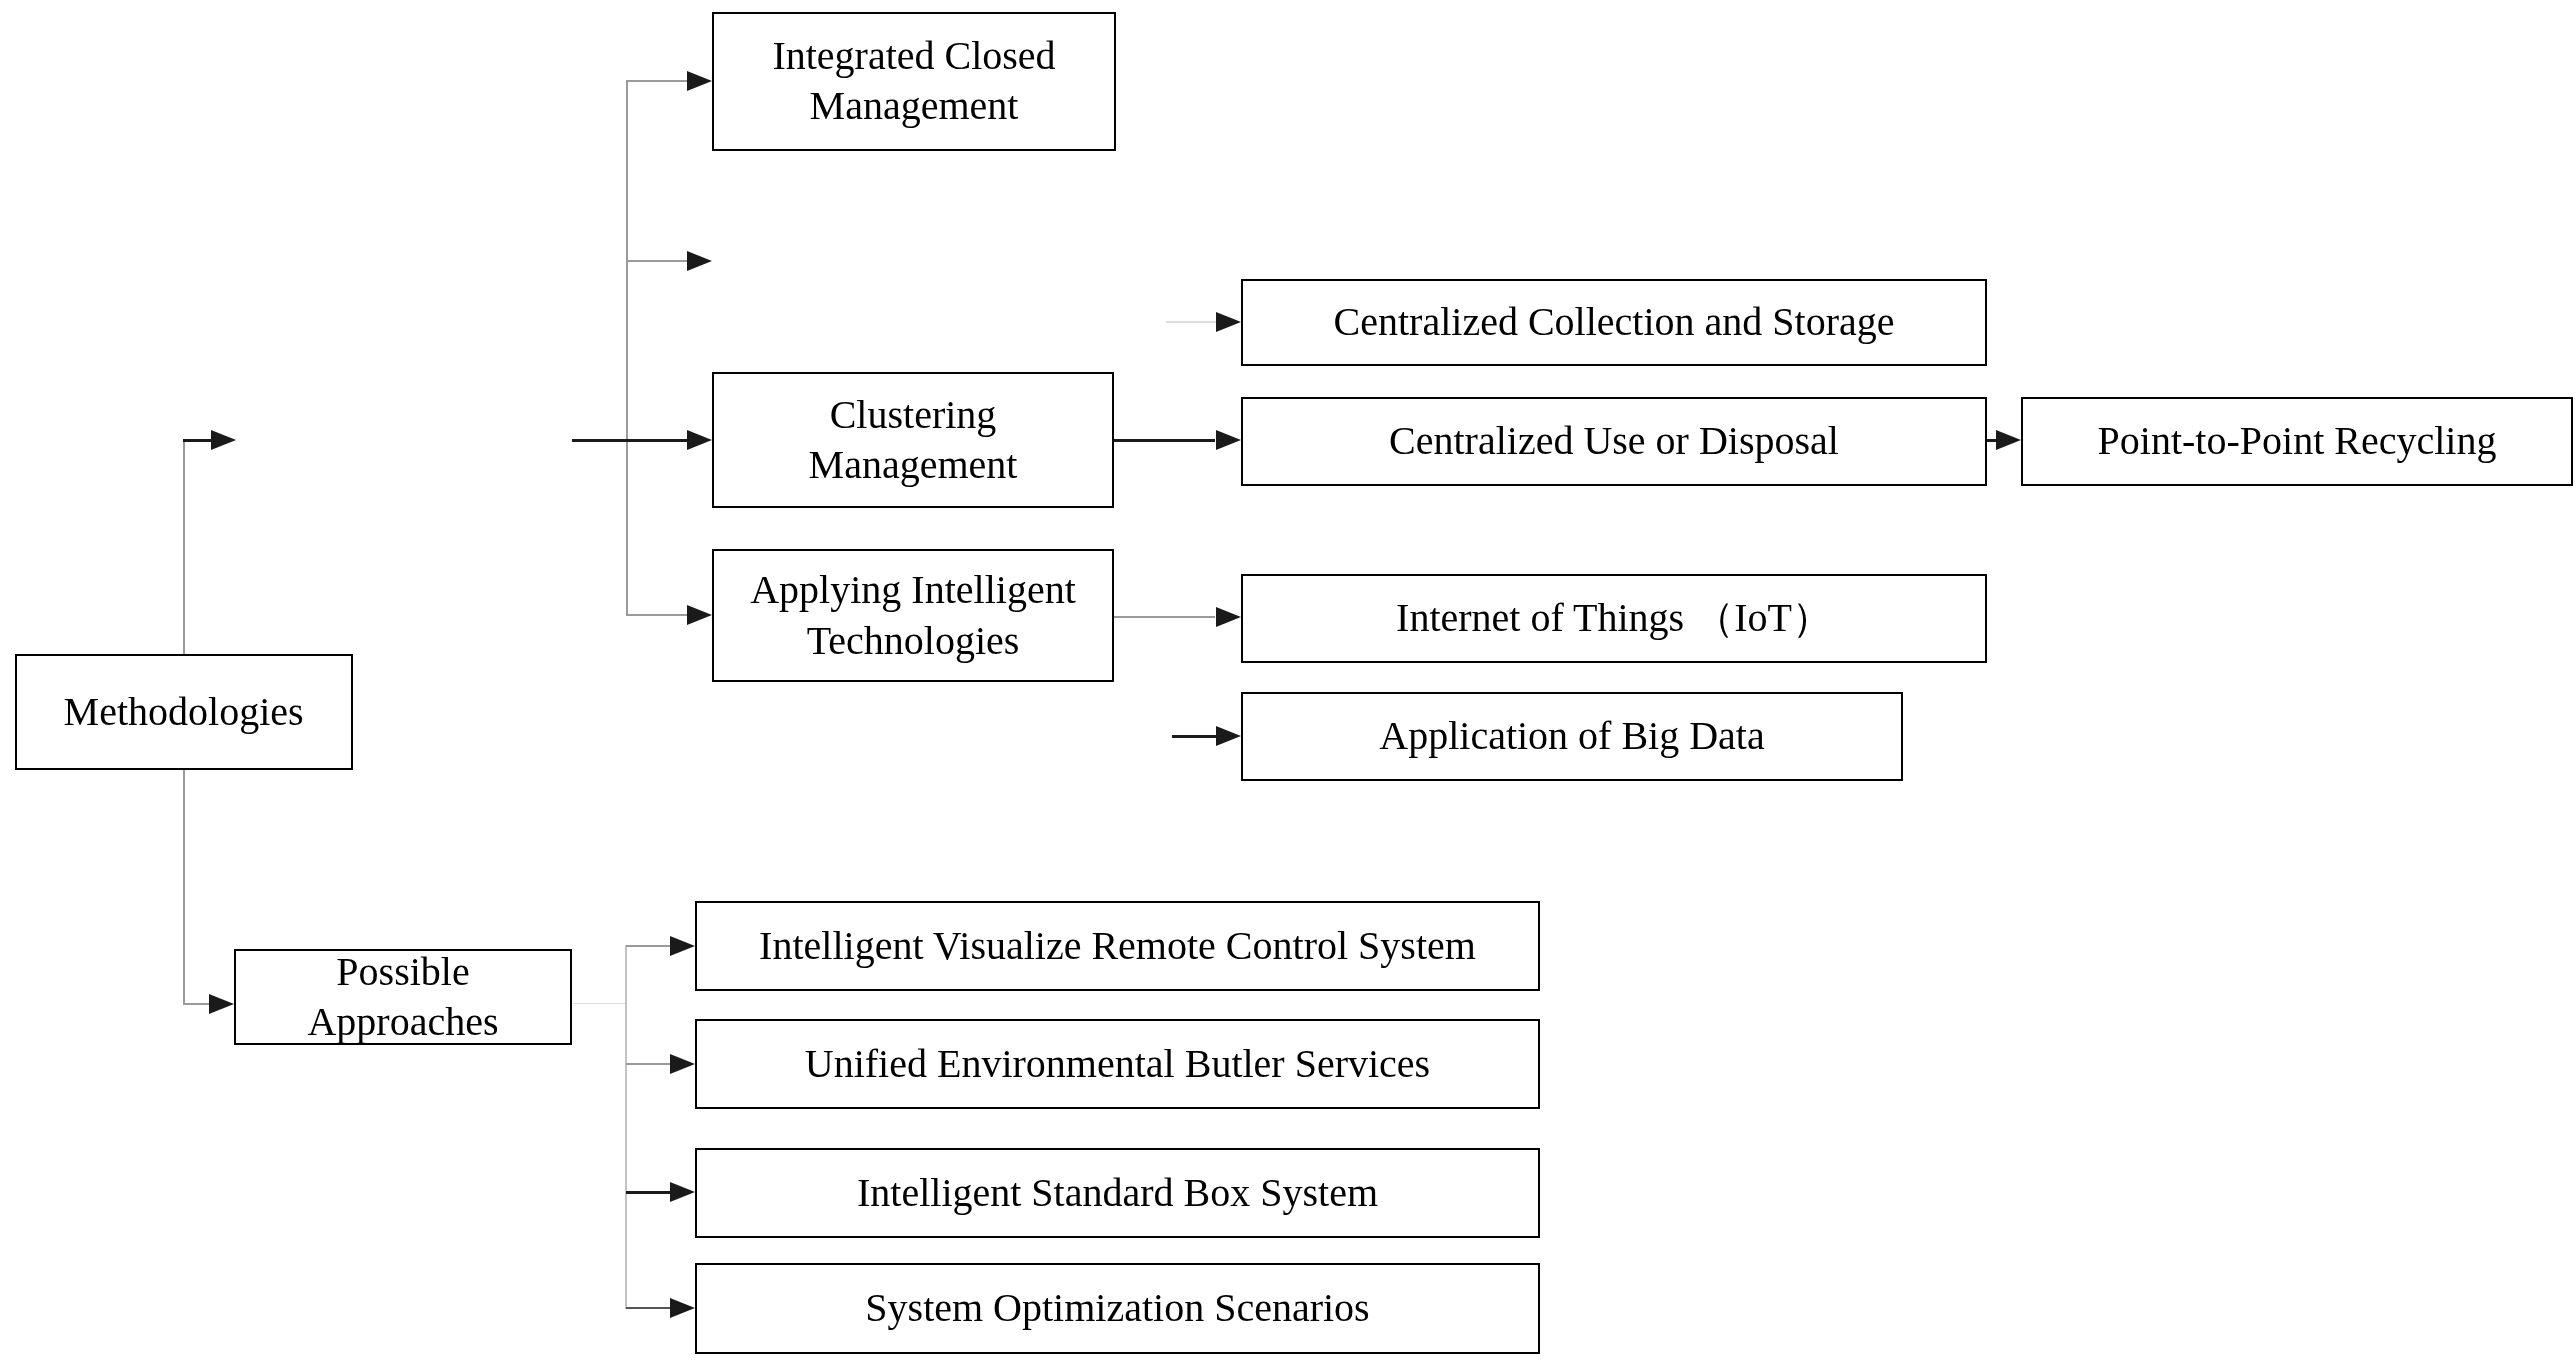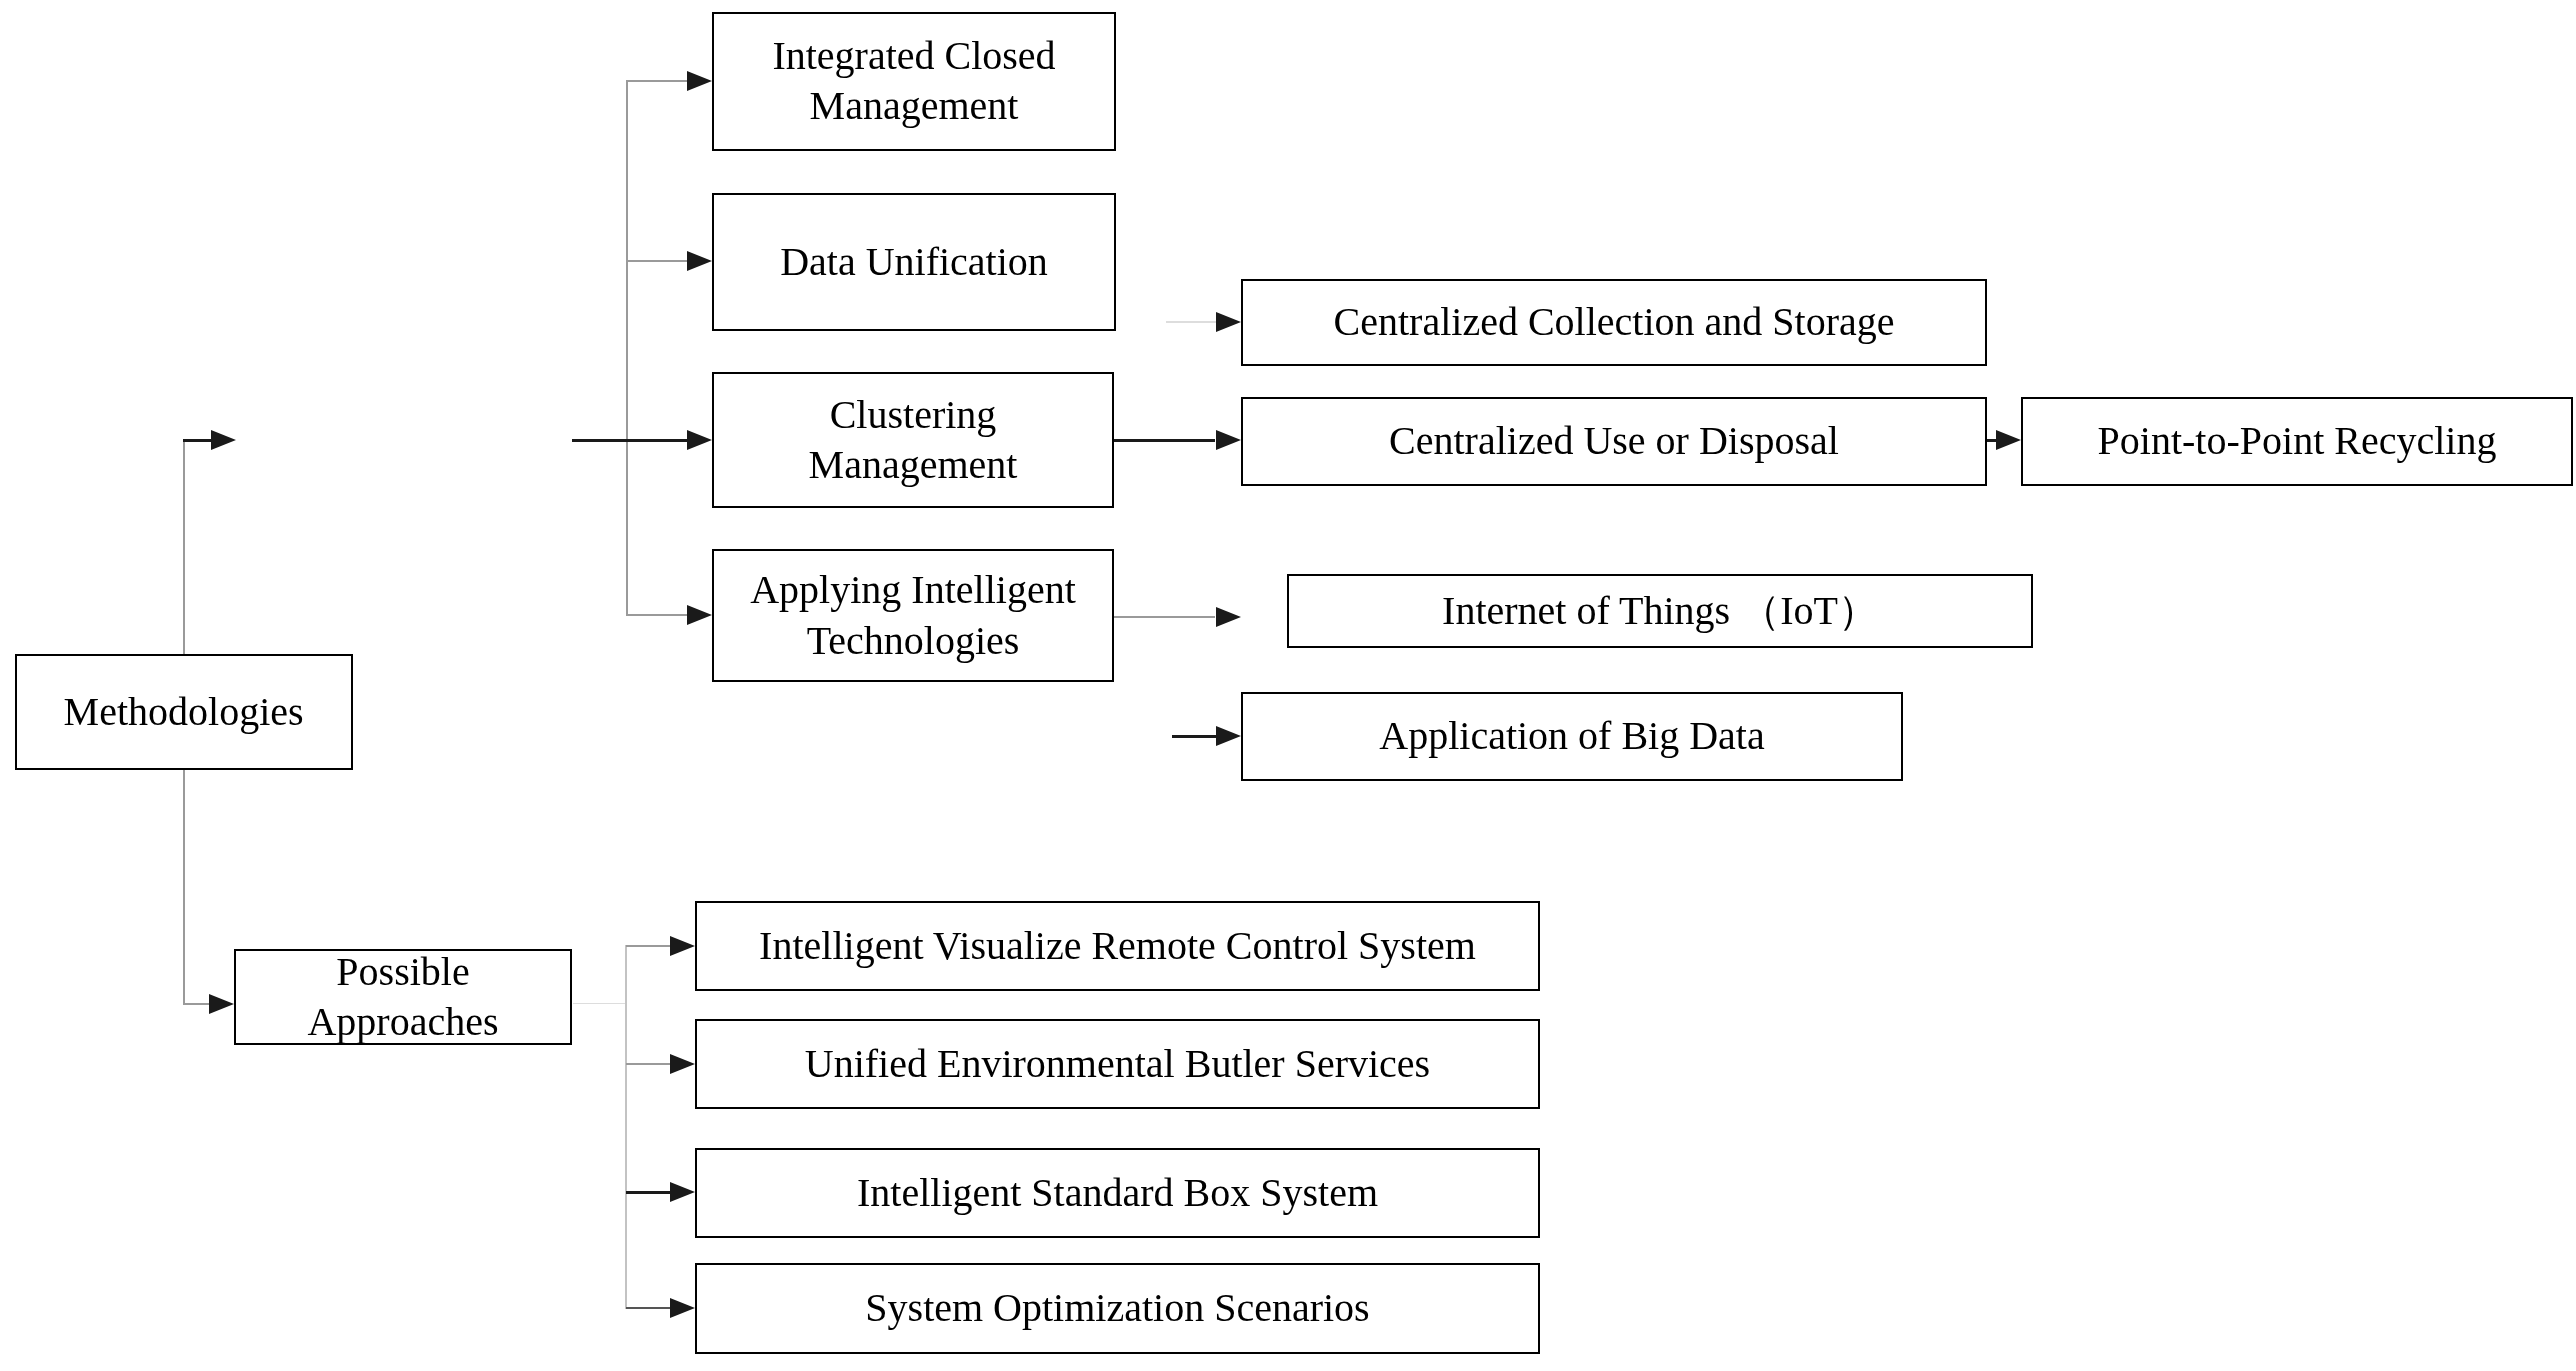--- a/index.html
+++ b/index.html
@@ -110,23 +110,20 @@
   <div class="node" style="left:234px;top:949px;width:338px;height:96px;">
     <span>Possible
 Approaches</span>
   </div>
 
   <div class="node" style="left:712px;top:11.8px;width:404px;height:139px;">
     <span>Integrated Closed
 Management</span>
   </div>
 
-  <div class="node" style="left:712px;top:193px;width:404px;height:138px;">
-    <span>Data Unification</span>
-  </div>
 
   <div class="node" style="left:712px;top:372px;width:402px;height:136px;">
     <span>Clustering
 Management</span>
   </div>
 
   <div class="node" style="left:712px;top:549px;width:402px;height:133px;">
     <span>Applying Intelligent
 Technologies</span>
   </div>
@@ -136,21 +133,21 @@
   </div>
 
   <div class="node" style="left:1241px;top:397px;width:746px;height:89px;">
     <span>Centralized Use or Disposal</span>
   </div>
 
   <div class="node" style="left:2021px;top:397px;width:552px;height:89px;">
     <span>Point-to-Point Recycling</span>
   </div>
 
-  <div class="node" style="left:1241px;top:574px;width:746px;height:74px;margin-left:46px;">
+  <div class="node" style="left:1241px;top:574px;width:746px;height:89px;">
     <span>Internet of Things （IoT）</span>
   </div>
 
   <div class="node" style="left:1241px;top:692px;width:662px;height:89px;">
     <span>Application of Big Data</span>
   </div>
 
   <div class="node" style="left:695px;top:1019px;width:845px;height:90px;">
     <span>Unified Environmental Butler Services</span>
   </div>

